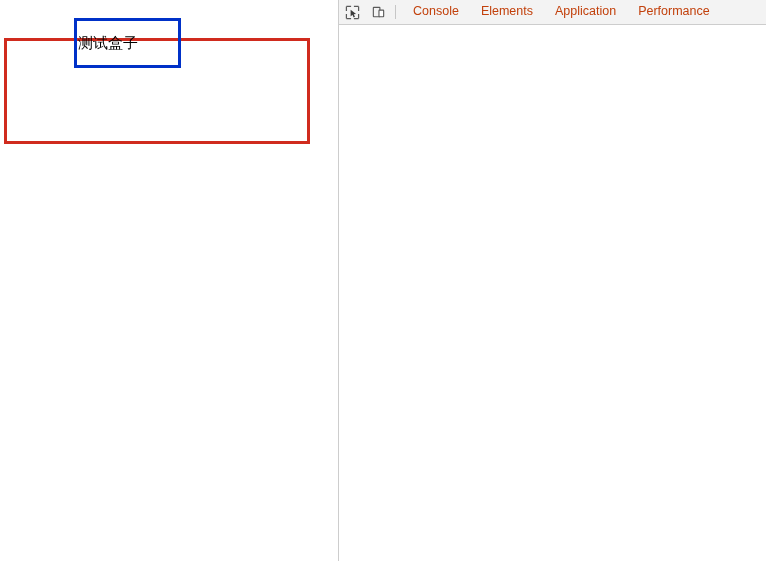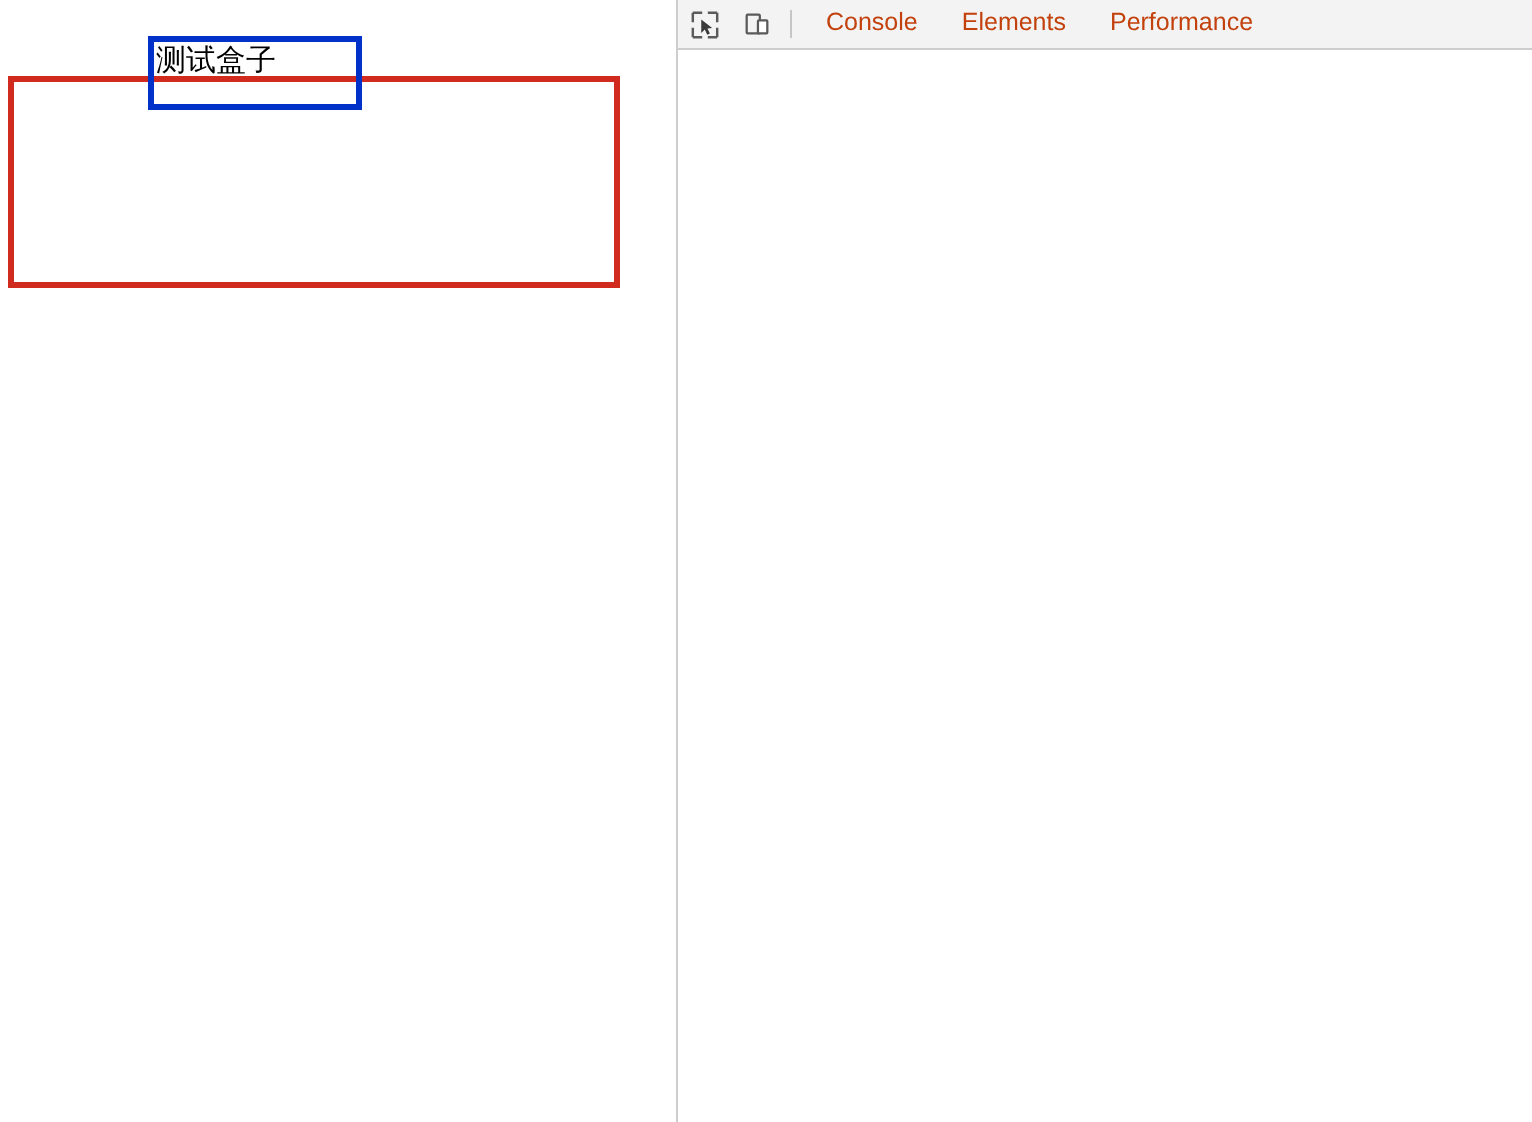--- a/index.html
+++ b/index.html
@@ -45,21 +45,21 @@
     top: -23px;
     width: 100px;
     height: 30px;
     border: 3px solid #0031c8;
     box-sizing: content-box;
     background: transparent;
     font-family: "DejaVu Sans", "Liberation Sans", sans-serif;
     font-size: 15px;
     line-height: 17px;
     color: #000000;
-    padding-top: 1px;
+    padding-top: 14px;
     padding-left: 1px;
     white-space: nowrap;
   }
 
   
   #devtools {
     position: absolute;
     left: 338px;
     top: 0;
     width: 428px;
@@ -165,20 +165,21 @@
       <div class="tb-icon-btn">
         <svg width="15" height="15" viewBox="0 0 16 16" aria-hidden="true">
           <rect x="2.5" y="2.5" width="7" height="10" rx="0.5" stroke="#5a5a5a" stroke-width="1.2" fill="none"></rect>
           <rect x="8.5" y="5.5" width="5" height="7" rx="0.5" stroke="#5a5a5a" stroke-width="1.2" fill="#ffffff"></rect>
         </svg>
       </div>
       <div class="tb-sep"></div>
       <div class="dt-tabs">
         <div class="dt-tab">Console</div>
         <div class="dt-tab">Elements</div>
+        <div class="dt-tab">Application</div>
         <div class="dt-tab">Performance</div>
       </div>
     </div>
 
     <div id="dt-tree">
 
       <div class="ln" style="padding-left:14px;">
         
       </div>
 

